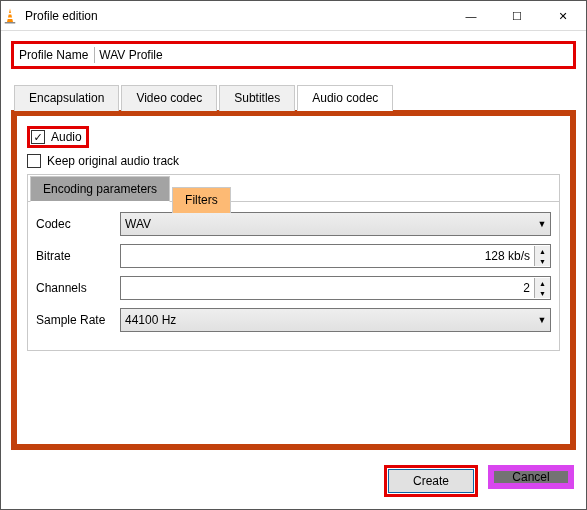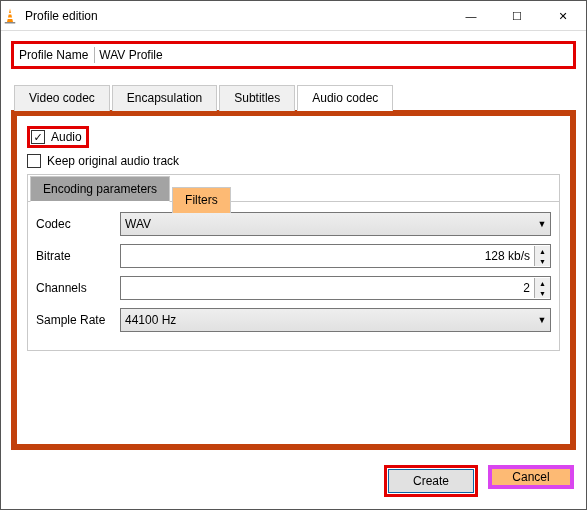--- a/index.html
+++ b/index.html
@@ -169,22 +169,22 @@
     background: #efefef;
     line-height: 1;
   }
   .footer {
     position: absolute;
     bottom: 12px; right: 12px;
     display: flex; gap: 10px;
   }
   .btn {
     width: 86px; height: 24px;
-    border: 4px solid #d946ef;
-    background: #fdba74;
+    border: 6px solid #d946ef;
+    background: #737373;
     display: flex; align-items: center; justify-content: center;
     font-size: 12px;
   }
   .btn.primary {
     border: 1px solid #0a64a4;
     background: #e1e1e1;
   }
   .create-wrap { padding: 1px; }
 </style>
 </head>
@@ -212,22 +212,22 @@
   <div class="content">
 
     <div class="profile-row hl-red">
       <label>Profile Name</label>
       <div class="divider"></div>
       <input class="profile-input" type="text" value="WAV Profile" style="">
     </div>
 
     <div class="tabs-outer">
       <div class="tabstrip">
+        <div class="tab">Encapsulation</div>
         <div class="tab">Video codec</div>
-        <div class="tab">Encapsulation</div>
         <div class="tab">Subtitles</div>
         <div class="tab active">Audio codec</div>
       </div>
       <div class="tabpanel">
 
         <div class="chk-row">
           <span class="audio-hl hl-red">
             <span class="chk checked"></span>
             <span style="margin-left:6px">Audio</span>
           </span>

